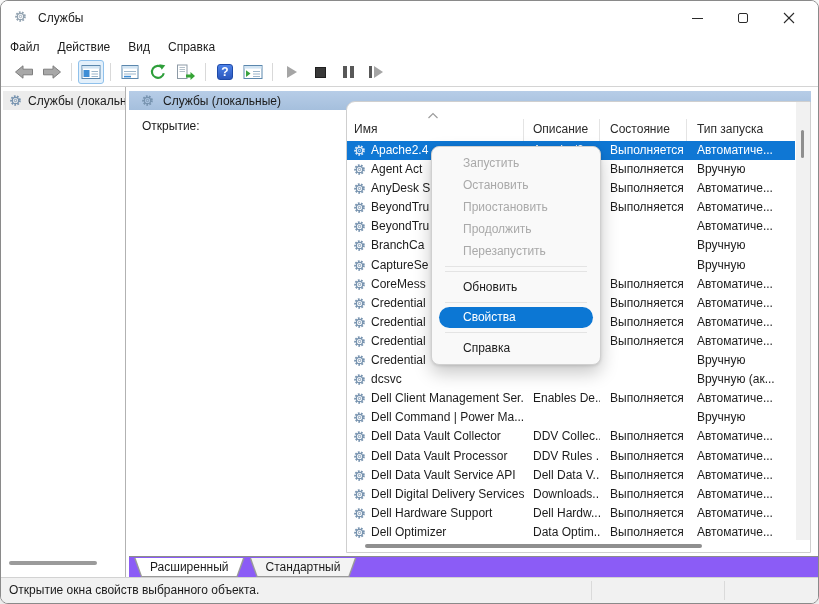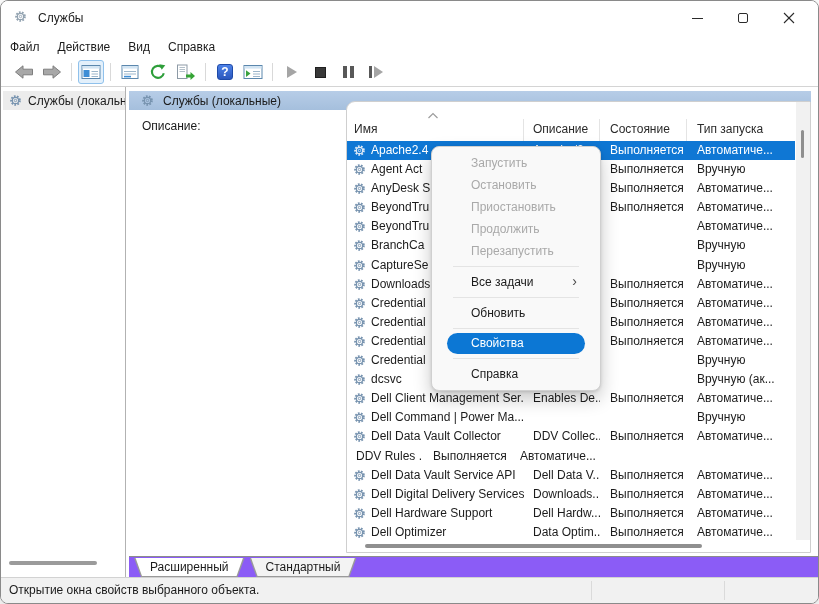--- a/index.html
+++ b/index.html
@@ -88,21 +88,21 @@
   .tab.active .inner{background:#ffffff;}
   .tab .lbl{position:relative;display:block;padding:0 16px;line-height:18px;text-align:center;}
 
   
   .statusbar{position:absolute;left:0;bottom:0;right:0;height:26px;background:#f1f1f1;border-top:1px solid #d2d2d2;}
   .status-text{position:absolute;left:8px;top:0;line-height:24px;}
   .sb-div{position:absolute;top:3px;bottom:3px;width:1px;background:#dadada;}
 
   
   .context-menu{position:absolute;left:430px;top:145px;width:170px;background:#f9f9f9;border:1px solid #d0d0d0;
-    border-radius:8px;padding:5px 11px;z-index:30;box-shadow:0 8px 18px rgba(0,0,0,.22),0 1px 3px rgba(0,0,0,.12);}
+    border-radius:8px;padding:5px 3px;z-index:30;box-shadow:0 8px 18px rgba(0,0,0,.22),0 1px 3px rgba(0,0,0,.12);}
   .ctx-item{position:relative;height:22px;line-height:22px;padding-left:28px;color:#1b1b1b;white-space:nowrap;}
   .ctx-item.disabled{color:#a9a9a9;}
   .ctx-item.highlighted{background:#0c77d4;color:#fff;margin:0 4px;border-radius:11px;padding-left:24px;height:21px;line-height:21px;}
   .ctx-sep{height:1px;background:#e4e4e4;margin:4px 10px;}
   .ctx-arrow{position:absolute;right:12px;top:-1px;font-size:14px;color:#4a4a4a;}
 </style>
 </head>
 <body>
 
 <div class="window">
@@ -235,21 +235,21 @@
       <div class="band">
         <span class="gear"><svg width="13" height="13" viewBox="0 0 16 16">
               <circle cx="8" cy="8" r="5.4" fill="none" stroke="#7793af" stroke-width="2.3" stroke-dasharray="2.1 1.7"></circle>
               <circle cx="8" cy="8" r="3.9" fill="none" stroke="#7793af" stroke-width="1.5"></circle>
               <circle cx="8" cy="8" r="1.5" fill="none" stroke="#7793af" stroke-width="1.1"></circle>
             </svg></span>
         <span>Службы (локальные)</span>
       </div>
 
       <div class="desc-panel">
-        <div class="desc-label">Описание:</div>
+        <div class="desc-label">Открытие:</div>
       </div>
 
       <div class="list-panel">
         <div class="sort-chevron">
           <svg width="12" height="7" viewBox="0 0 12 7">
               <polyline points="1.5,6 6,1.5 10.5,6" fill="none" stroke="#9c9c9c" stroke-width="1.2"></polyline>
             </svg>
         </div>
         <div class="list-header">
             <div class="hc c-name">Имя</div>
@@ -326,21 +326,21 @@
                   </svg></span><span class="nm">CaptureSe</span></span>
               <span class="cell desc"></span>
               <span class="cell status"></span>
               <span class="cell startup">Вручную</span>
             </div>
             <div class="svc-row">
               <span class="cell name"><span class="gear"><svg width="13" height="13" viewBox="0 0 16 16">
                     <circle cx="8" cy="8" r="5.4" fill="none" stroke="#7793af" stroke-width="2.3" stroke-dasharray="2.1 1.7"></circle>
                     <circle cx="8" cy="8" r="3.9" fill="none" stroke="#7793af" stroke-width="1.5"></circle>
                     <circle cx="8" cy="8" r="1.5" fill="none" stroke="#7793af" stroke-width="1.1"></circle>
-                  </svg></span><span class="nm">Downloads</span></span>
+                  </svg></span><span class="nm">CoreMess</span></span>
               <span class="cell desc"></span>
               <span class="cell status">Выполняется</span>
               <span class="cell startup">Автоматиче...</span>
             </div>
             <div class="svc-row">
               <span class="cell name"><span class="gear"><svg width="13" height="13" viewBox="0 0 16 16">
                     <circle cx="8" cy="8" r="5.4" fill="none" stroke="#7793af" stroke-width="2.3" stroke-dasharray="2.1 1.7"></circle>
                     <circle cx="8" cy="8" r="3.9" fill="none" stroke="#7793af" stroke-width="1.5"></circle>
                     <circle cx="8" cy="8" r="1.5" fill="none" stroke="#7793af" stroke-width="1.1"></circle>
                   </svg></span><span class="nm">Credential</span></span>
@@ -412,20 +412,25 @@
               <span class="cell name"><span class="gear"><svg width="13" height="13" viewBox="0 0 16 16">
                     <circle cx="8" cy="8" r="5.4" fill="none" stroke="#7793af" stroke-width="2.3" stroke-dasharray="2.1 1.7"></circle>
                     <circle cx="8" cy="8" r="3.9" fill="none" stroke="#7793af" stroke-width="1.5"></circle>
                     <circle cx="8" cy="8" r="1.5" fill="none" stroke="#7793af" stroke-width="1.1"></circle>
                   </svg></span><span class="nm">Dell Data Vault Collector</span></span>
               <span class="cell desc">DDV Collec...</span>
               <span class="cell status">Выполняется</span>
               <span class="cell startup">Автоматиче...</span>
             </div>
             <div class="svc-row">
+              <span class="cell name"><span class="gear"><svg width="13" height="13" viewBox="0 0 16 16">
+                    <circle cx="8" cy="8" r="5.4" fill="none" stroke="#7793af" stroke-width="2.3" stroke-dasharray="2.1 1.7"></circle>
+                    <circle cx="8" cy="8" r="3.9" fill="none" stroke="#7793af" stroke-width="1.5"></circle>
+                    <circle cx="8" cy="8" r="1.5" fill="none" stroke="#7793af" stroke-width="1.1"></circle>
+                  </svg></span><span class="nm">Dell Data Vault Processor</span></span>
               <span class="cell desc">DDV Rules ...</span>
               <span class="cell status">Выполняется</span>
               <span class="cell startup">Автоматиче...</span>
             </div>
             <div class="svc-row">
               <span class="cell name"><span class="gear"><svg width="13" height="13" viewBox="0 0 16 16">
                     <circle cx="8" cy="8" r="5.4" fill="none" stroke="#7793af" stroke-width="2.3" stroke-dasharray="2.1 1.7"></circle>
                     <circle cx="8" cy="8" r="3.9" fill="none" stroke="#7793af" stroke-width="1.5"></circle>
                     <circle cx="8" cy="8" r="1.5" fill="none" stroke="#7793af" stroke-width="1.1"></circle>
                   </svg></span><span class="nm">Dell Data Vault Service API</span></span>
@@ -495,21 +500,20 @@
     <div class="sb-div" style="left:723px;"></div>
   </div>
 
   <div class="context-menu">
       <div class="ctx-item disabled">Запустить</div>
       <div class="ctx-item disabled">Остановить</div>
       <div class="ctx-item disabled">Приостановить</div>
       <div class="ctx-item disabled">Продолжить</div>
       <div class="ctx-item disabled">Перезапустить</div>
       <div class="ctx-sep"></div>
-      <div class="ctx-item">Все задачи<span class="ctx-arrow">›</span></div>
       <div class="ctx-sep"></div>
       <div class="ctx-item">Обновить</div>
       <div class="ctx-sep"></div>
       <div class="ctx-item highlighted">Свойства</div>
       <div class="ctx-sep"></div>
       <div class="ctx-item">Справка</div>
     </div>
 </div>
 
 </body></html>

